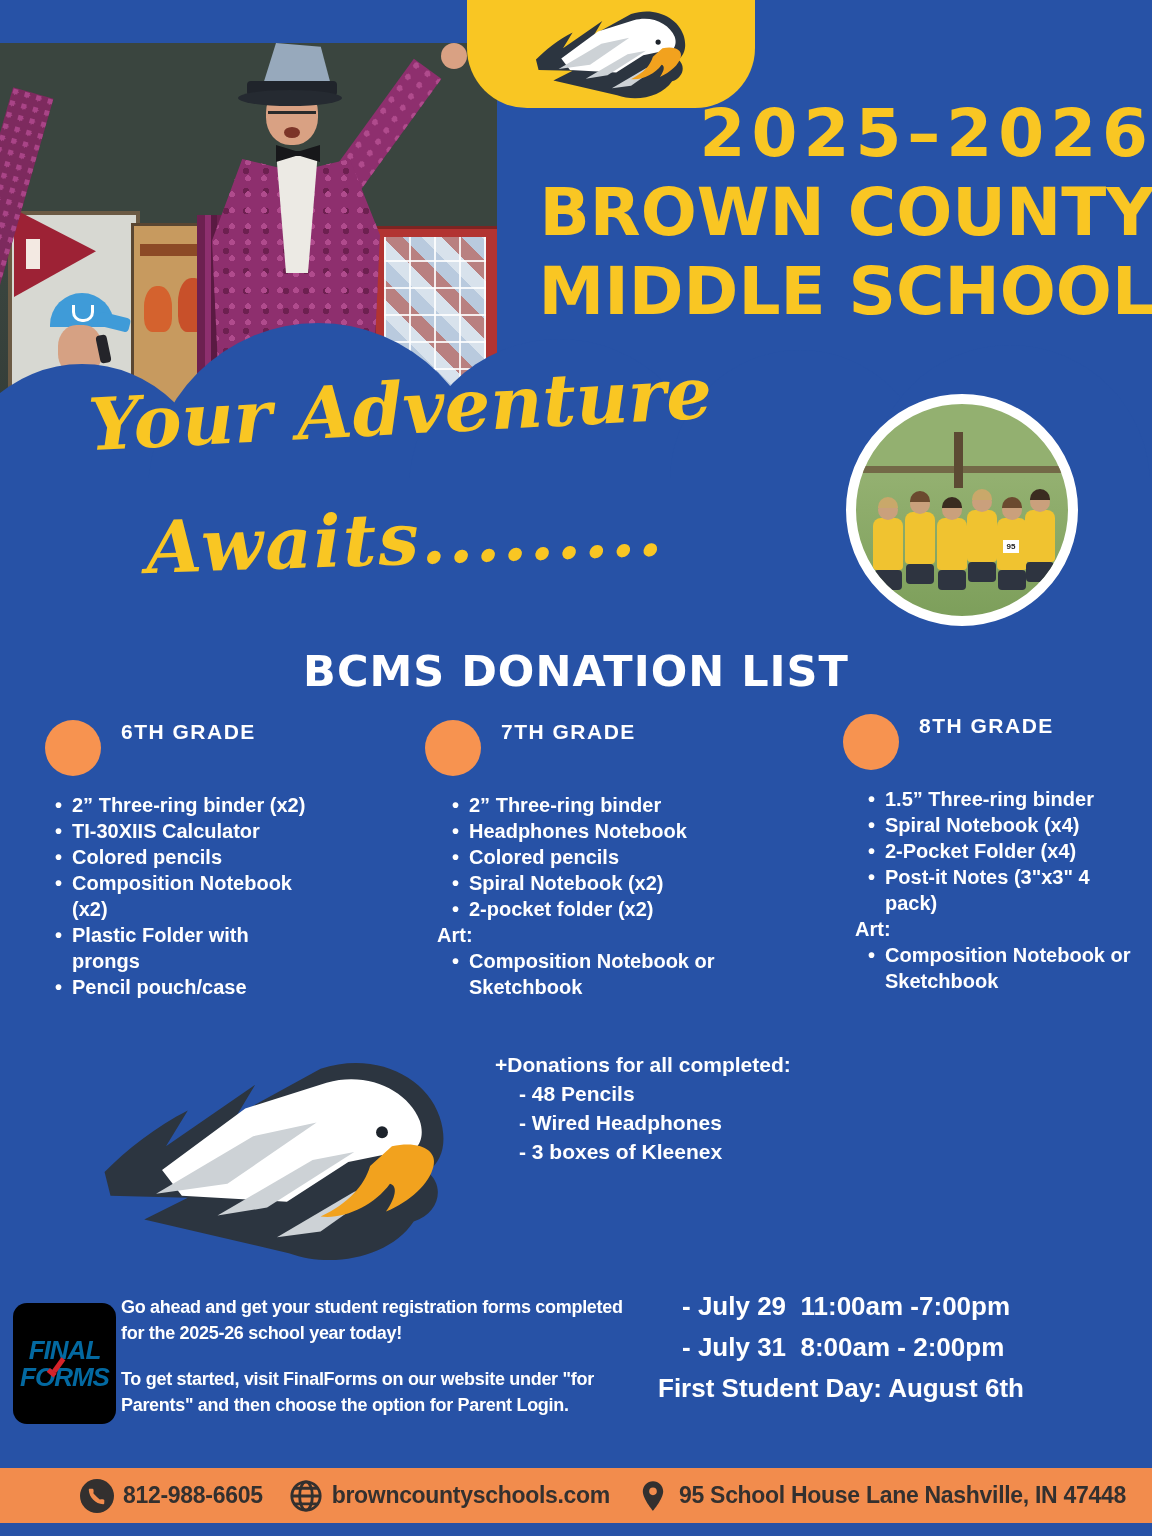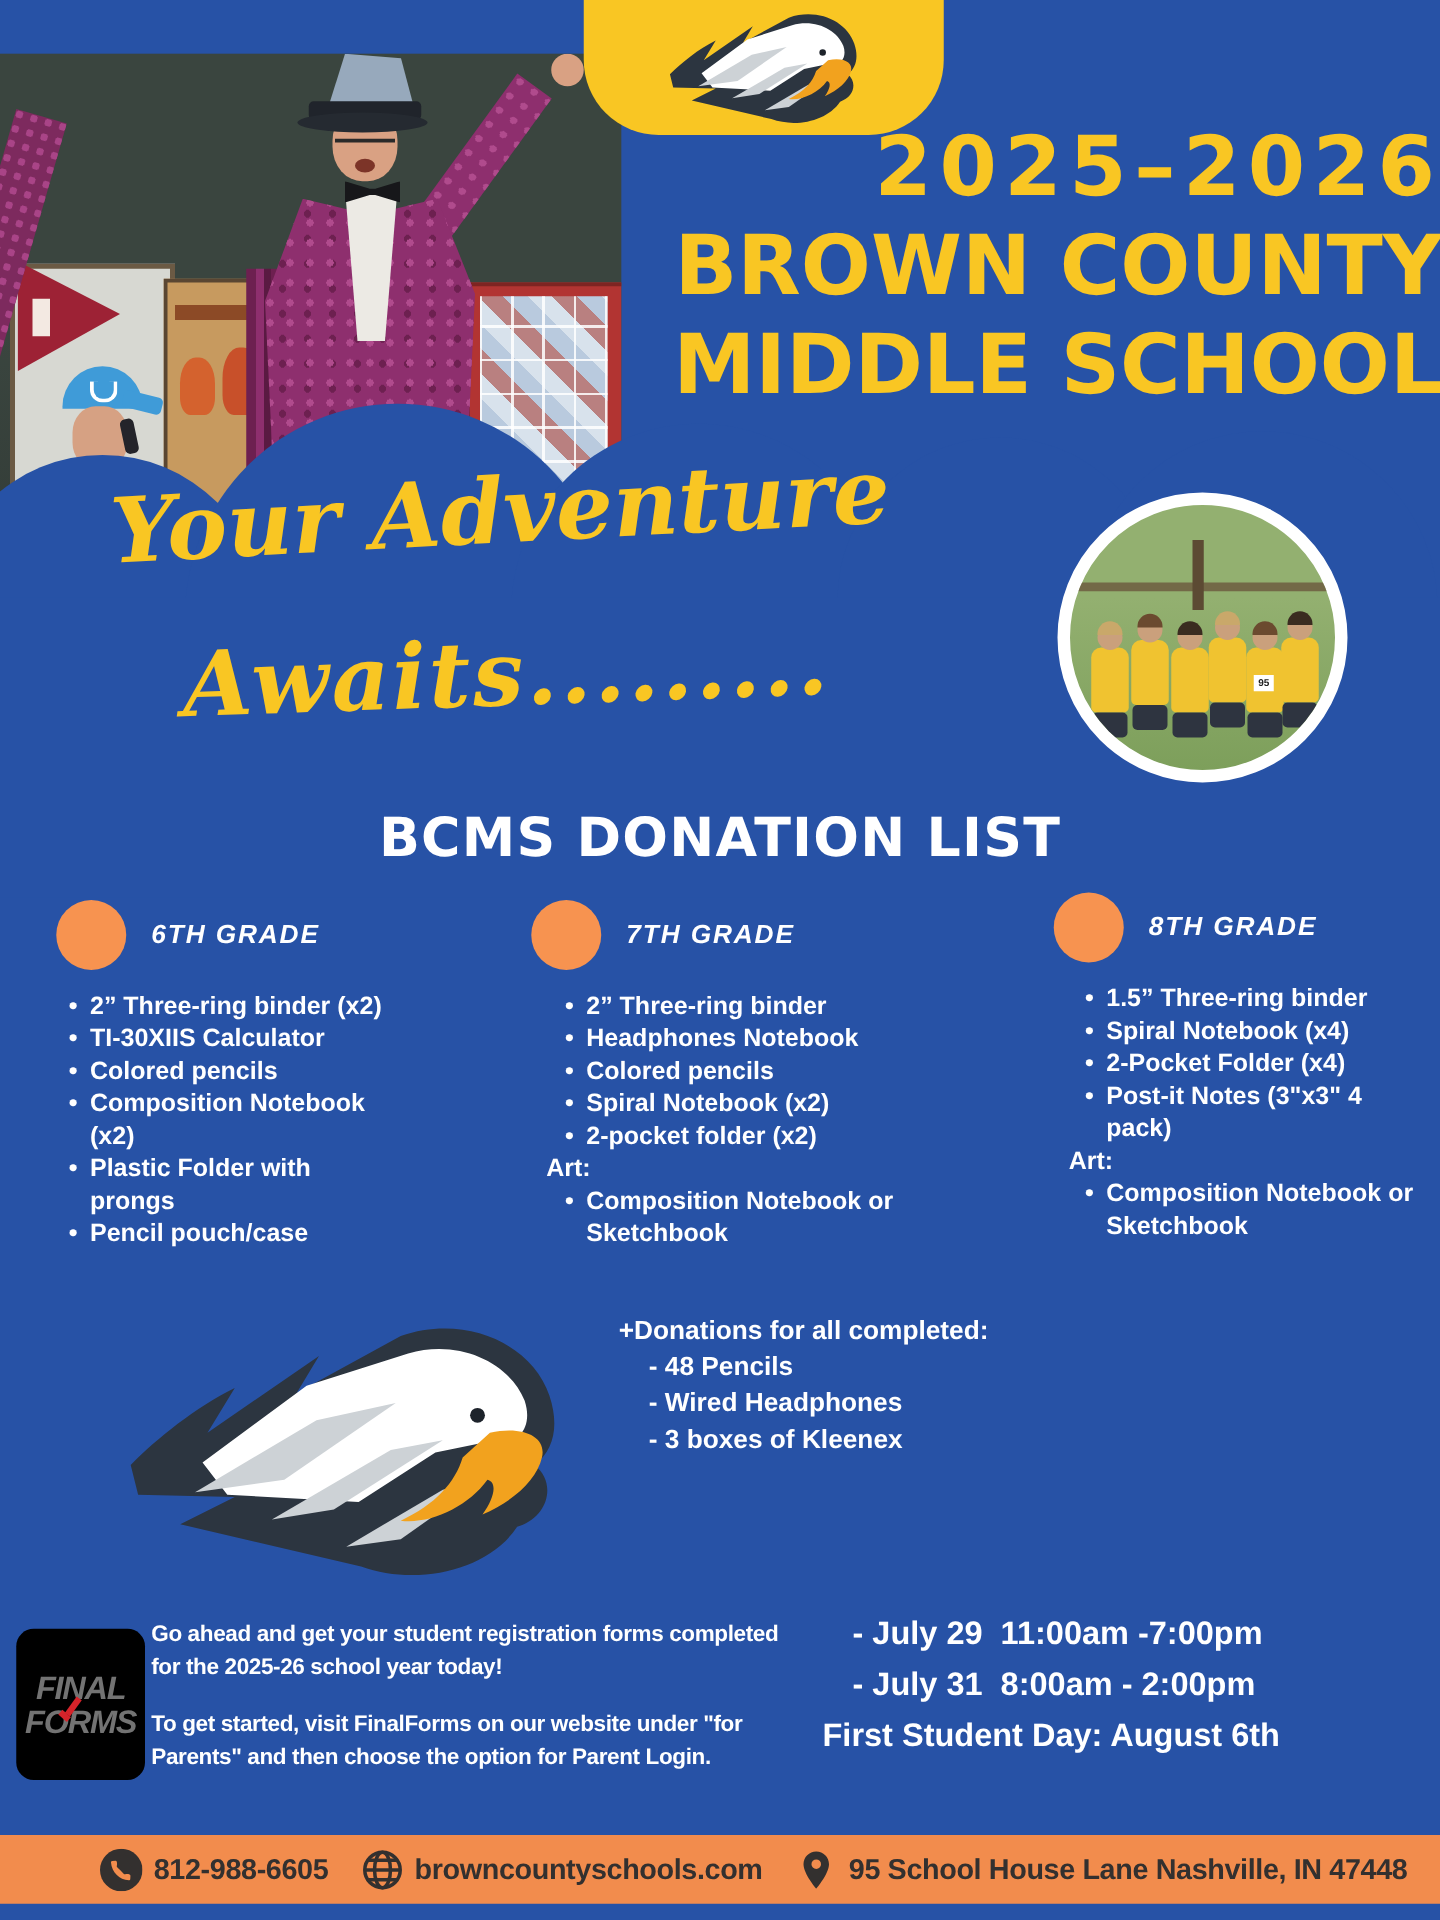--- a/index.html
+++ b/index.html
@@ -88,21 +88,21 @@
   .runner .sh{width:28px;height:20px;background:#2e3440;border-radius:4px;margin:0 auto;}
   .bib{position:absolute;left:9px;top:40px;width:16px;height:13px;background:#fff;color:#222;font-size:8px;font-weight:bold;text-align:center;line-height:13px;}
 
   
   .donation-title{left:0;top:646px;width:1152px;text-align:center;color:#fff;z-index:5;
     font-family:"DejaVu Sans","Liberation Sans",sans-serif;font-weight:bold;font-size:43px;letter-spacing:1px;}
   .col{z-index:5;color:#fff;}
   .col1{left:45px;top:720px;width:360px;}
   .col2{left:425px;top:720px;width:340px;}
   .col3{left:843px;top:714px;width:305px;}
-  .grade-row{display:flex;align-items:center;font-style:italic;}
+  .grade-row{display:flex;align-items:flex-start;}
   .gcircle{width:56px;height:56px;border-radius:50%;background:#f79350;flex:0 0 56px;}
   .gname{margin-left:20px;font-weight:bold;font-size:21px;letter-spacing:1.5px;}
   .items{margin:16px 0 0 0;padding:0;list-style:none;font-size:20px;font-weight:bold;line-height:26px;}
   .col1 .items{margin-left:10px;}
   .col2 .items{margin-left:27px;}
   .col3 .items{margin-left:25px;}
   .items li{display:flex;}
   .items .b{flex:0 0 17px;}
   .items .t{max-width:250px;}
   .artlabel{margin:0 0 0 12px;font-size:20px;font-weight:bold;line-height:26px;}
@@ -111,21 +111,21 @@
   
   .allstudents{left:495px;top:1050px;color:#fff;font-weight:bold;z-index:5;}
   .allstudents .h{font-size:21px;line-height:29px;}
   .allstudents .ln{font-size:21px;line-height:29px;margin-left:24px;}
 
   
   .big-eagle{left:95px;top:1055px;width:360px;height:218px;z-index:5;}
 
   
   .ff-logo{left:13px;top:1303px;width:103px;height:121px;background:#000;border-radius:14px;z-index:5;
-    display:flex;flex-direction:column;justify-content:center;align-items:center;color:#737373;
+    display:flex;flex-direction:column;justify-content:center;align-items:center;color:#0369a1;
     font-style:italic;font-weight:bold;font-family:"Liberation Sans",sans-serif;}
   .ff-l1{font-size:26px;letter-spacing:-1px;line-height:26px;}
   .ff-l2{font-size:26px;letter-spacing:-1px;line-height:28px;position:relative;}
   .ff-check{position:absolute;left:24px;top:-4px;width:22px;height:22px;transform:rotate(-4deg);}
   .ff-check::before{content:"";position:absolute;left:3px;top:11px;width:9px;height:5px;background:#d6232a;transform:rotate(45deg);}
   .ff-check::after{content:"";position:absolute;left:7px;top:4px;width:16px;height:5px;background:#d6232a;transform:rotate(-50deg);}
   .ff-text{left:121px;top:1294px;width:520px;color:#fff;font-weight:bold;font-size:18px;line-height:26px;letter-spacing:-0.3px;z-index:5;}
   .ff-text p{margin:0;}
   .ff-text p + p{margin-top:20px;}
 

